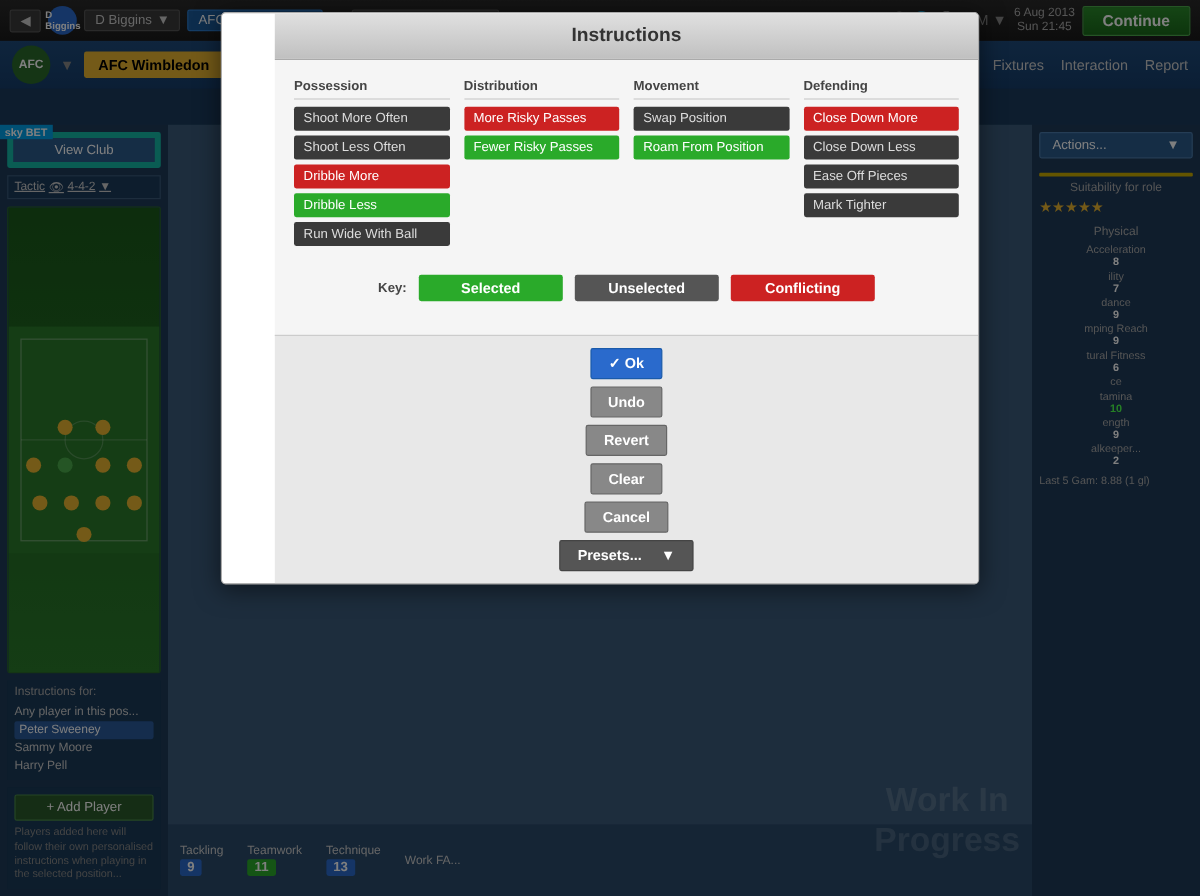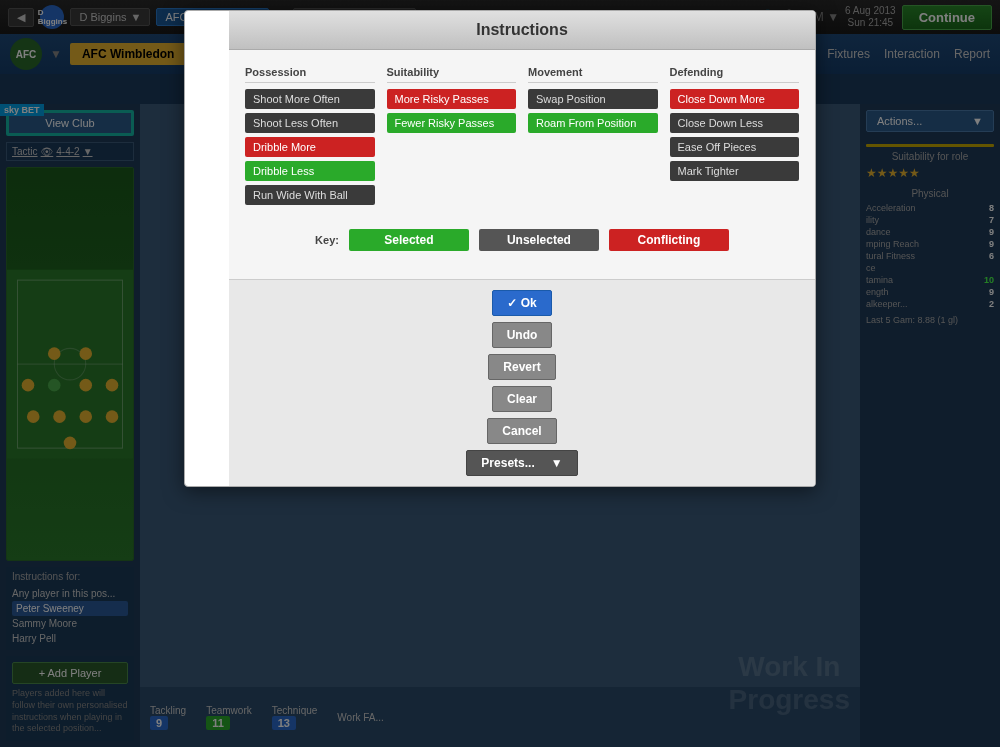--- a/index.html
+++ b/index.html
@@ -156,21 +156,21 @@
       width: 140px;
       background: #1e3a58;
       display: flex;
       flex-direction: column;
       padding: 6px;
       gap: 6px;
       flex-shrink: 0;
     }
     .view-club-btn {
       background: #2a5a8a;
-      border: 3px solid #14b8a6;
+      border: 5px solid #14b8a6;
       color: #fff;
       padding: 4px 8px;
       font-size: 11px;
       cursor: pointer;
       border-radius: 2px;
       text-align: center;
     }
     .tactic-selector {
       background: #1a3a5a;
       border: 1px solid #3a5a7a;
@@ -277,20 +277,21 @@
     }
     .stars {
       color: #e8b430;
       font-size: 12px;
     }
     .attr-row {
       display: flex;
       justify-content: space-between;
       align-items: center;
       margin: 2px 0;
+      flex-direction: column;
     }
     .attr-label {
       color: #aaa;
       font-size: 9px;
     }
     .attr-value {
       color: #fff;
       font-size: 9px;
       font-weight: bold;
     }
@@ -654,21 +655,21 @@
         <div>
           <div class="modal-col-header">Possession</div>
           <button class="instruction-btn dark">Shoot More Often</button>
           <button class="instruction-btn dark">Shoot Less Often</button>
           <button class="instruction-btn red">Dribble More</button>
           <button class="instruction-btn green">Dribble Less</button>
           <button class="instruction-btn dark">Run Wide With Ball</button>
         </div>
 
         <div>
-          <div class="modal-col-header">Suitability</div>
+          <div class="modal-col-header">Distribution</div>
           <button class="instruction-btn red">More Risky Passes</button>
           <button class="instruction-btn green">Fewer Risky Passes</button>
         </div>
 
         <div>
           <div class="modal-col-header">Movement</div>
           <button class="instruction-btn dark">Swap Position</button>
           <button class="instruction-btn green">Roam From Position</button>
         </div>
 

